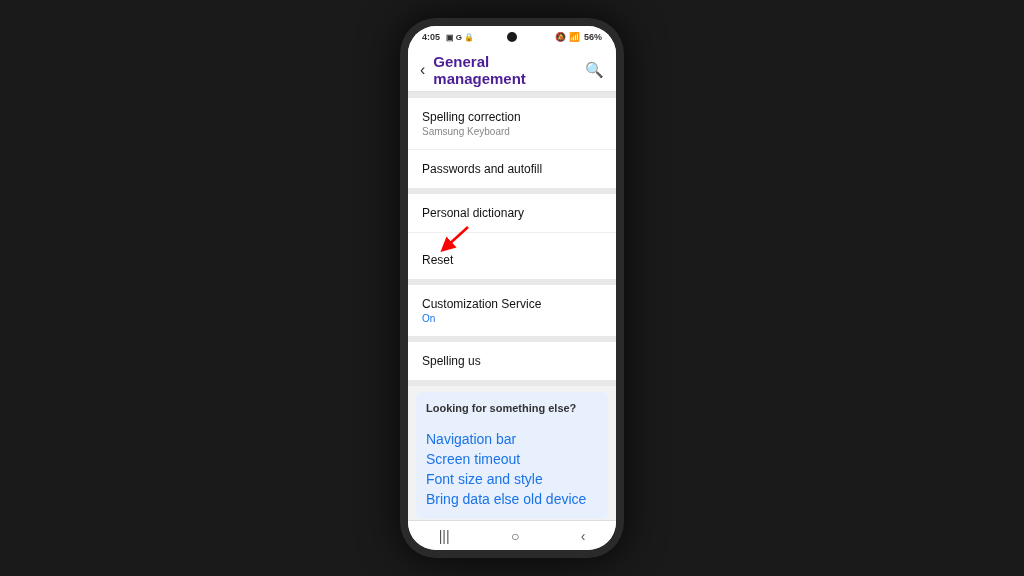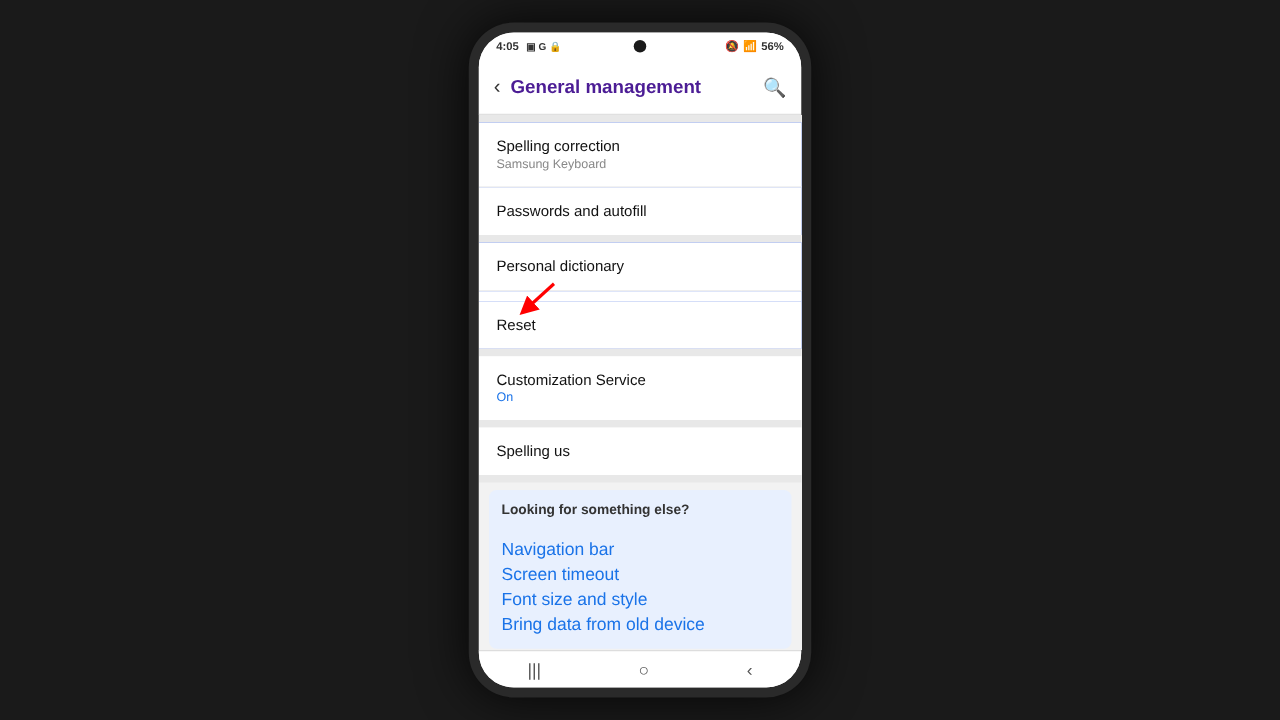--- a/index.html
+++ b/index.html
@@ -7,21 +7,21 @@
       background: #1a1a1a;
       display: flex;
       justify-content: center;
       align-items: center;
       width: 1024px;
       height: 576px;
       font-family: 'Segoe UI', sans-serif;
       overflow: hidden;
     }
     .phone-outer {
-      width: 274px;
+      width: 224px;
       height: 540px;
       background: #2a2a2a;
       border-radius: 36px;
       padding: 8px;
       box-shadow: 0 0 40px rgba(0,0,0,0.8);
       position: relative;
     }
     .phone-screen {
       width: 100%;
       height: 100%;
@@ -105,21 +105,21 @@
     }
     .menu-item-subtitle {
       font-size: 10px;
       color: #888;
       margin-top: 2px;
     }
     .menu-item-subtitle.on {
       color: #1a73e8;
     }
     .white-group {
-      background: #1d4ed8;
+      background: #b91c1c;
     }
     .arrow-area {
       position: relative;
       padding: 8px 14px 0 14px;
       background: #fff;
     }
     .suggestion-box {
       background: #e8f0fe;
       margin: 6px 8px;
       border-radius: 6px;
@@ -231,21 +231,21 @@
         </div>
       </div>
 
       <div class="section-divider"></div>
 
       <div class="suggestion-box">
         <div class="suggestion-title">Looking for something else?</div>
         <span class="suggestion-link">Navigation bar</span>
         <span class="suggestion-link">Screen timeout</span>
         <span class="suggestion-link">Font size and style</span>
-        <span class="suggestion-link">Bring data from old device</span>
+        <span class="suggestion-link">Bring data else old device</span>
       </div>
 
     </div>
 
     <div class="nav-bar">
       <span class="nav-btn">|||</span>
       <span class="nav-btn">○</span>
       <span class="nav-btn">‹</span>
     </div>
 

